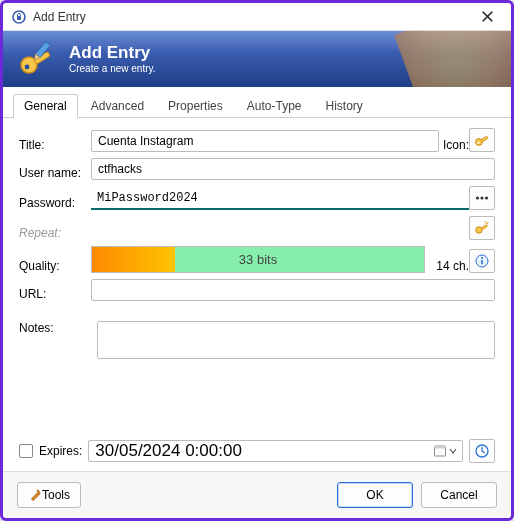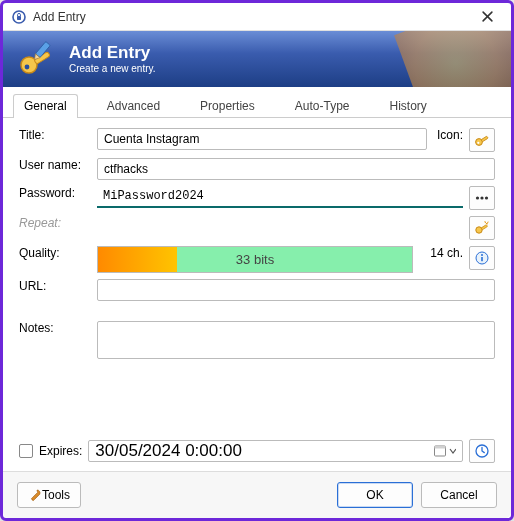--- a/index.html
+++ b/index.html
@@ -69,21 +69,21 @@
   }
   .banner-text { color:#fff; display:flex;flex-direction:column; }
   .banner-title { font-size:17px; font-weight:bold; line-height:1.1;}
   .banner-sub { font-size:10px; }
 
   .tabs {
     display:flex;
     align-items:flex-end;
     padding: 6px 10px 0 10px;
     border-bottom: 1px solid #ccc;
-    gap:18px;
+    gap:2px;
   }
   .tab {
     padding: 4px 10px 5px;
     border:1px solid transparent;
     border-bottom:none;
     color:#444;
     cursor:pointer;
     font-size:12px;
     border-radius:3px 3px 0 0;
     position:relative;
@@ -97,22 +97,21 @@
 
   .form-area {
     padding: 10px 16px 4px 16px;
     flex:1;
     display:flex;
     flex-direction:column;
     gap:6px;
   }
   .row {
     display:flex;
-    align-items:flex-start;
-    gap:6px;
+    align-items:flex-end;
   }
   .label {
     width: 72px;
     color:#000;
     font-size:12px;
   }
   .label.disabled { color:#999;font-style:italic; }
   input[type=text].field, .field-box {
     flex:1;
     height:22px;

